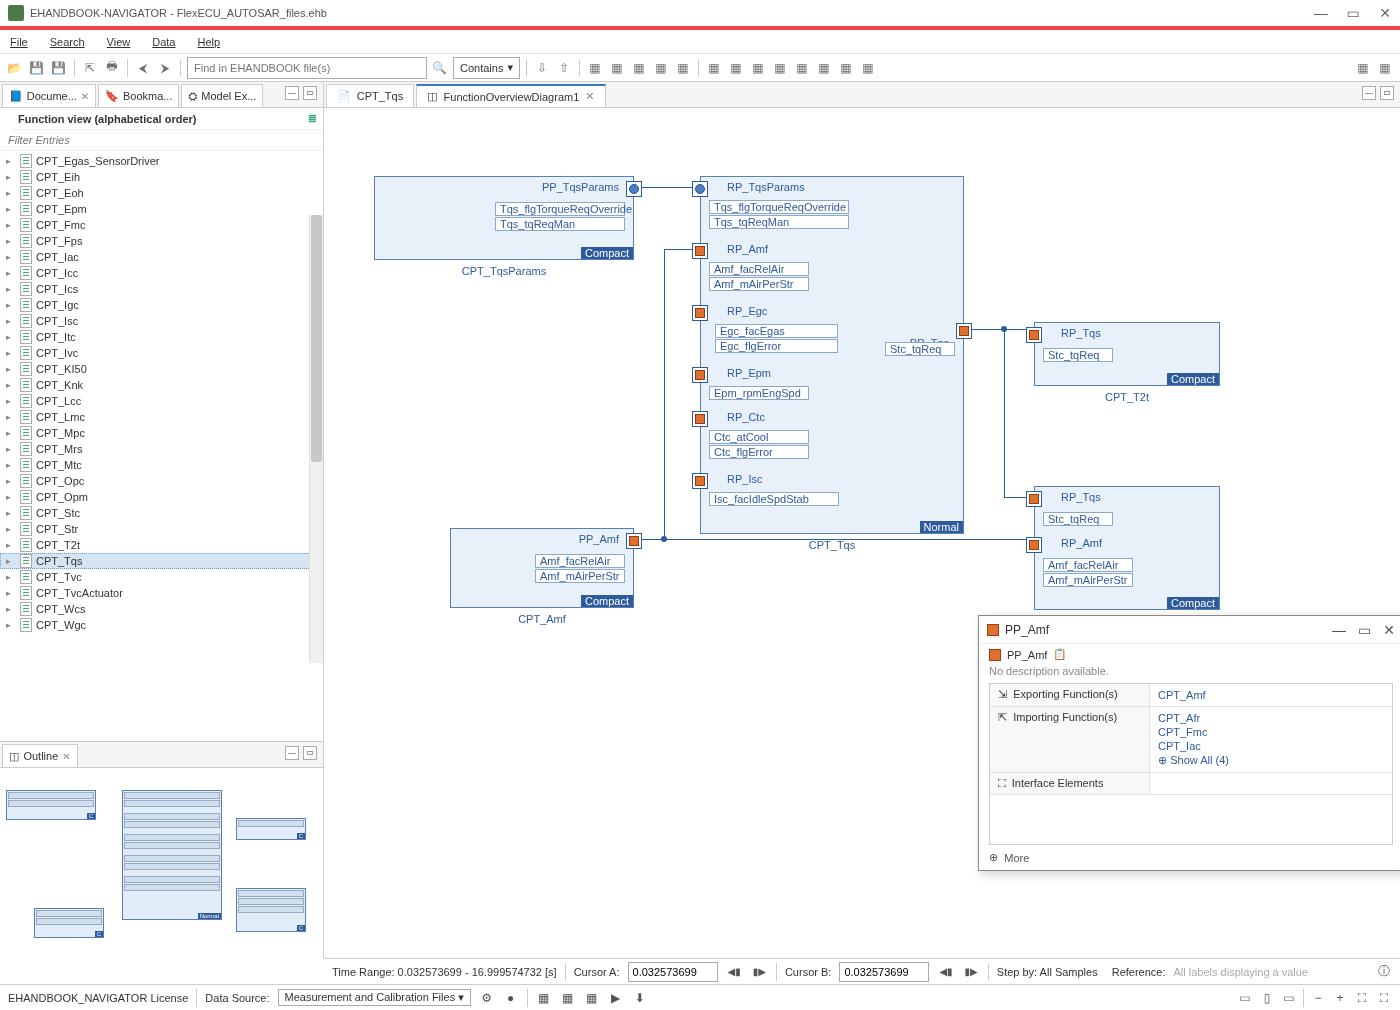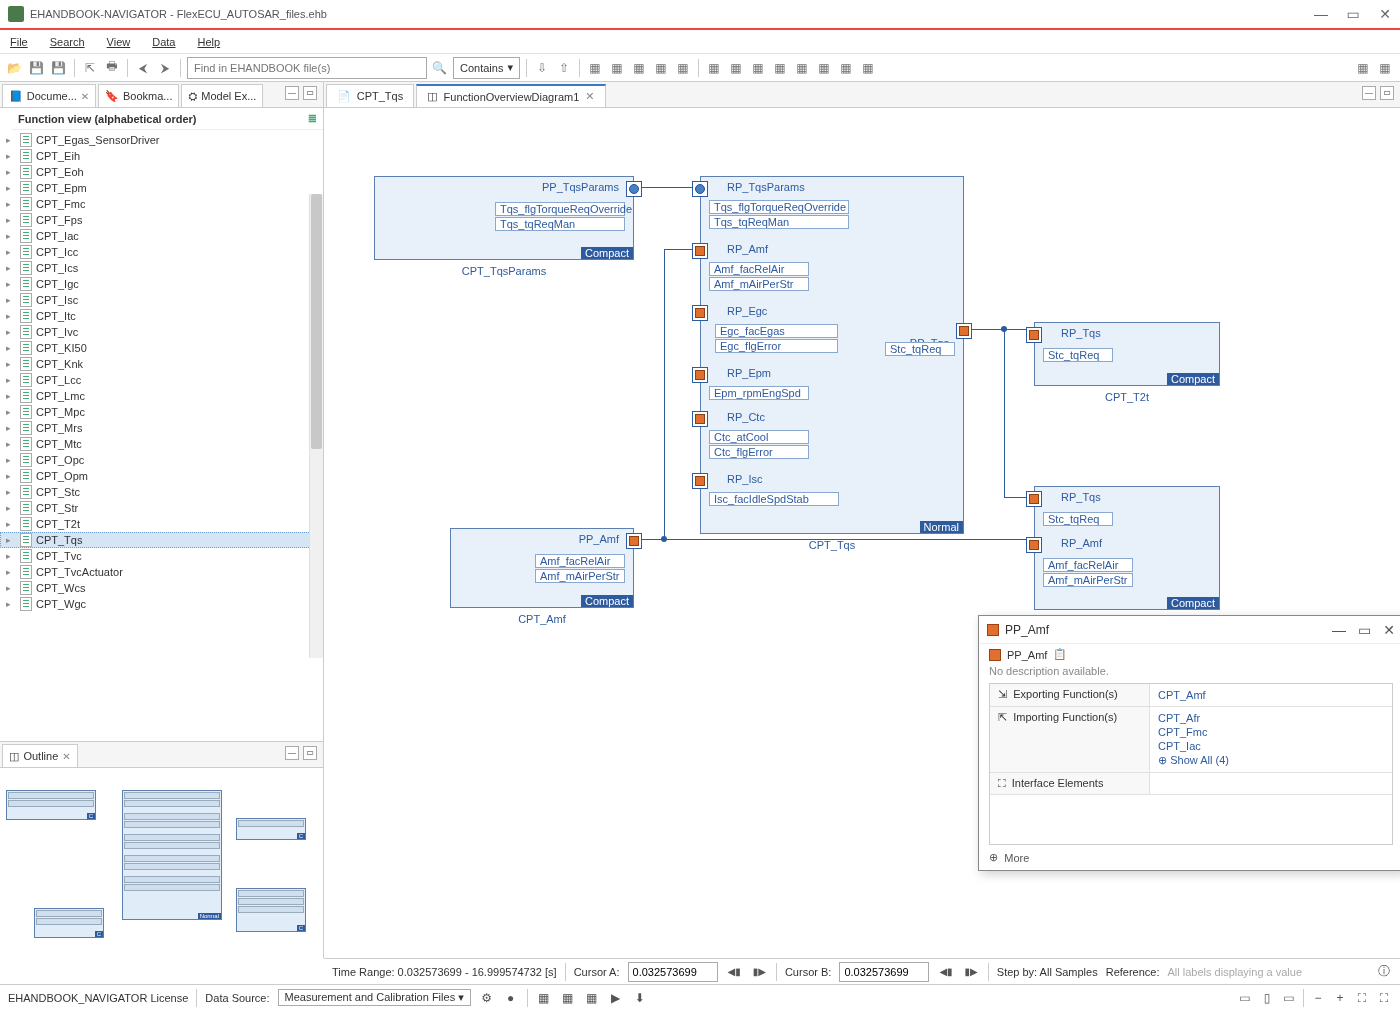--- a/index.html
+++ b/index.html
@@ -1,17 +1,17 @@
 <!DOCTYPE html>
 <html><head>
 <meta charset="utf-8">
 <style>
 * { box-sizing: border-box; margin: 0; padding: 0; }
 body { font-family: "Segoe UI", Tahoma, sans-serif; font-size: 11px; background: #fff; color: #333; width: 1400px; height: 1010px; overflow: hidden; position: relative; }
-.titlebar { height: 30px; display: flex; align-items: center; padding: 0 8px; border-bottom: 2px solid #ef4444; }
+.titlebar { height: 30px; display: flex; align-items: center; padding: 0 8px; border-bottom: 4px solid #ef4444; }
 .titlebar-icon { width: 16px; height: 16px; background: #4a7a4a; border-radius: 2px; margin-right: 6px; }
 .titlebar-text { flex: 1; color: #555; }
 .titlebar-btns { display: flex; gap: 18px; }
 .titlebar-btn { width: 14px; height: 14px; cursor: pointer; font-size: 14px; color: #666; text-align: center; line-height: 14px; }
 .menubar { height: 24px; display: flex; align-items: center; padding: 0 6px; gap: 14px; border-bottom: 1px solid #e0e0e0; text-decoration: underline; }
 .menubar span { cursor: pointer; color: #333; padding: 2px 4px; }
 .toolbar { height: 28px; display: flex; align-items: center; padding: 0 6px; gap: 4px; border-bottom: 1px solid #ccc; }
 .tb-icon { width: 18px; height: 18px; display: inline-flex; align-items: center; justify-content: center; cursor: pointer; opacity: 0.7; font-size: 12px; }
 .tb-sep { width: 1px; height: 18px; background: #ccc; margin: 0 2px; }
 .tb-search { flex: 0 0 240px; height: 22px; border: 1px solid #aaa; padding: 0 6px; font-size: 11px; }
@@ -149,20 +149,23 @@
       <div class="view-tab">⛭<span>Model Ex...</span></div>
       <div class="view-tab-icons">
         <div class="vti">—</div>
         <div class="vti">▭</div>
       </div>
     </div>
     <div class="panel-head">
       <span>Function view (alphabetical order)</span>
       <span style="color:#4a7">≣</span>
     </div>
+    <div class="filter-row">
+      <input class="filter-input" placeholder="Filter Entries" style="">
+    </div>
     <div class="tree" id="tree">
       <div class="vscroll">
           <div class="vthumb"></div>
         </div>
     <div class="tree-item">
           <span class="tree-caret">▸</span>
           <span class="tree-icon"></span>
           <span>CPT_Egas_SensorDriver</span>
         </div>
         <div class="tree-item">
@@ -563,21 +566,21 @@
   <input class="sb-input" value="0.032573699" style="">
   <span class="nav-btn">◀▮</span>
   <span class="nav-btn">▮▶</span>
   <span class="sb-sep"></span>
   <span>Cursor B:</span>
   <input class="sb-input" value="0.032573699" style="">
   <span class="nav-btn">◀▮</span>
   <span class="nav-btn">▮▶</span>
   <span class="sb-sep"></span>
   <span>Step by: All Samples</span>
-  <span style="">Reference:</span>
+  <span style="margin-left:6px">Reference:</span>
   <span class="sb-faded">All labels displaying a value</span>
   <div style="flex:1"></div>
   <span class="bb-ic">ⓘ</span>
 </div>
 
 <div class="bottombar">
   <span>EHANDBOOK_NAVIGATOR License</span>
   <span class="sb-sep"></span>
   <span>Data Source:</span>
   <span class="bb-sel"><span>Measurement and Calibration Files</span> ▾</span>

